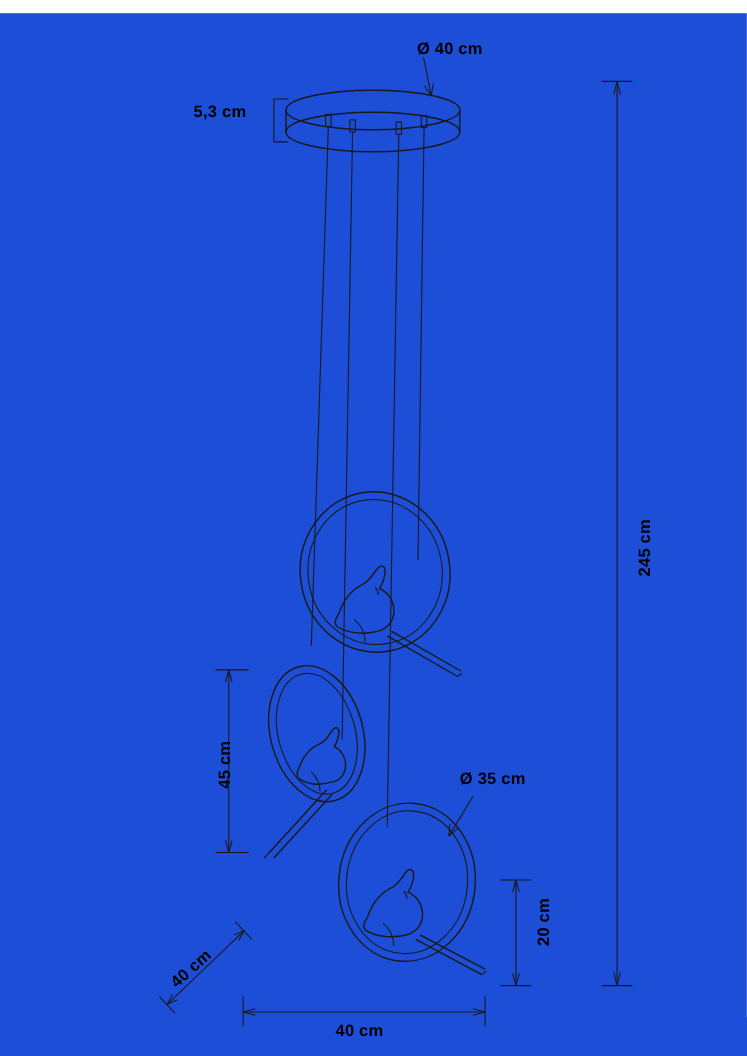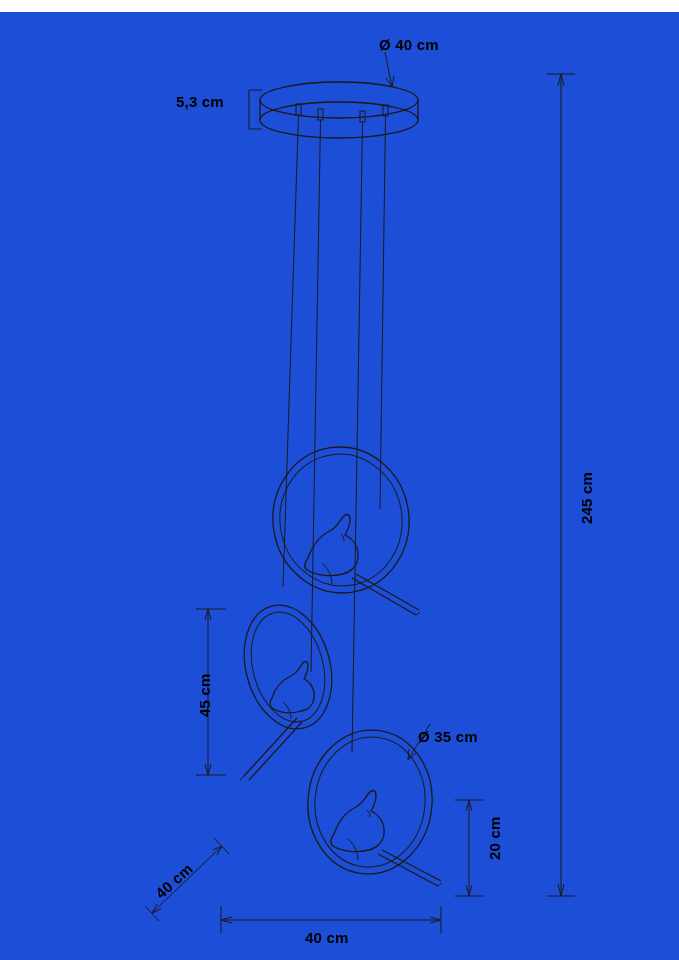--- a/index.html
+++ b/index.html
@@ -169,21 +169,21 @@
       <path class="ln thin" d="M152 901 L161 897 M152 901 L157 892"></path>
     </g>
   </svg>
 
   <div class="dim-label" style="left:379px; top:24px;">Ø 40 cm</div>
 
   <div class="dim-label" style="left:176px; top:81px;">5,3 cm</div>
 
   <div class="dim-label rot90" style="left:578px; top:512px;">245 cm</div>
 
-  <div class="dim-label" style="left:418px; top:716px;">Ø 35 cm</div>
+  <div class="dim-label" style="left:418px; top:688px;">Ø 35 cm</div>
 
   <div class="dim-label rot90" style="left:196px; top:705px;">45 cm</div>
 
   <div class="dim-label rot90" style="left:486px; top:848px;">20 cm</div>
 
   <div class="dim-label" style="left:305px; top:917px;">40 cm</div>
 
   <div class="dim-label rot-diag" style="left:152px; top:877px;">40 cm</div>
 
 </div>

